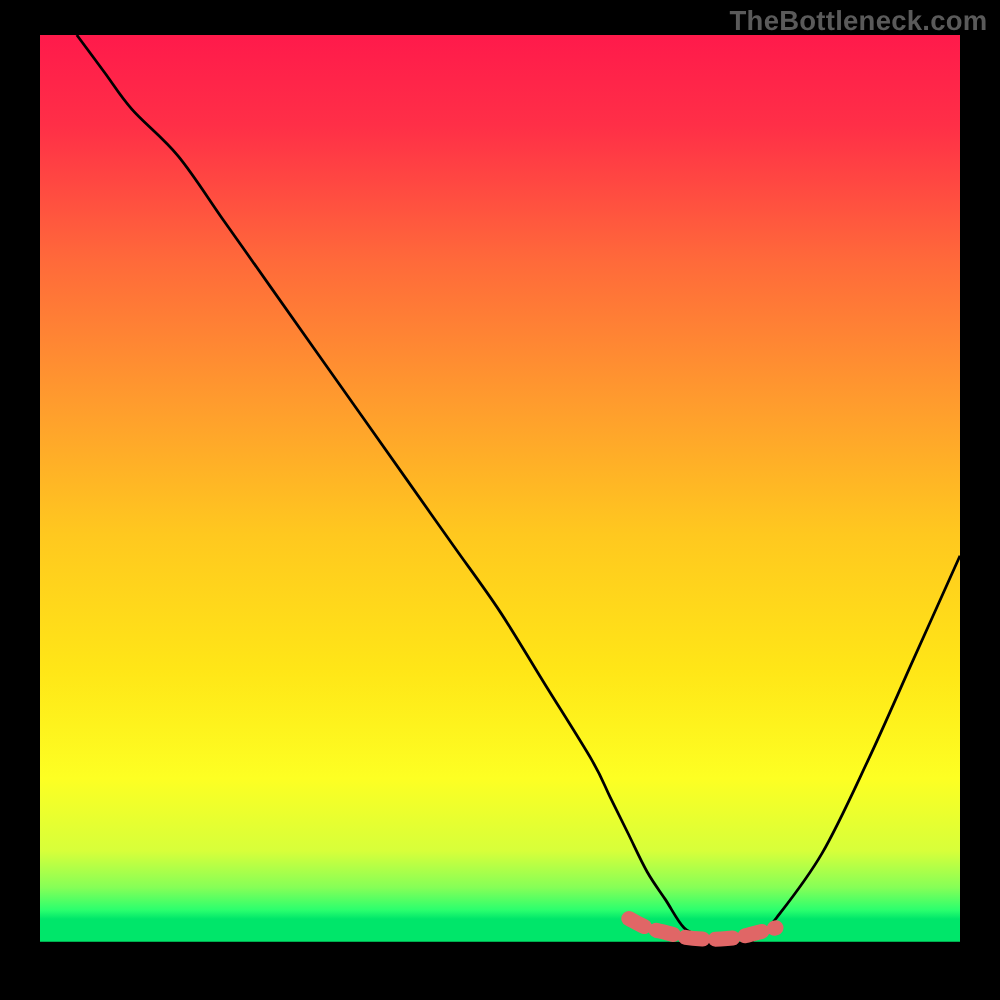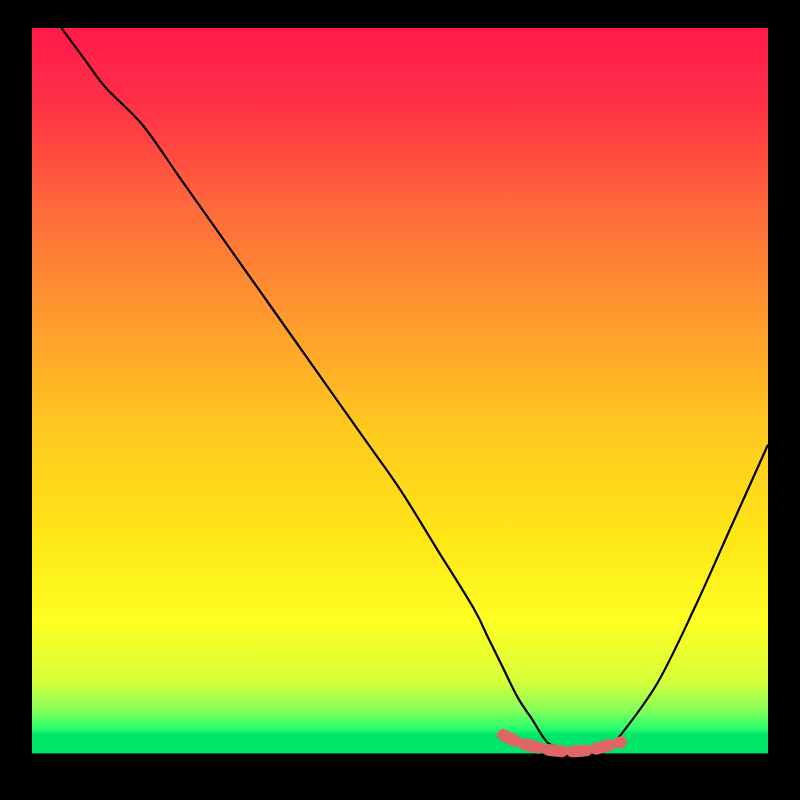--- a/index.html
+++ b/index.html
@@ -30,20 +30,21 @@
   svg {
     position: absolute;
     top: 0;
     left: 0;
   }
 </style>
 </head>
 <body>
 
 <div class="frame">
+  <div class="watermark">TheBottleneck.com</div>
   <svg id="chart-svg" width="800" height="800" viewBox="0 0 800 800">
     <defs>
       <linearGradient id="bg-grad" x1="0" y1="0" x2="0" y2="1">
           <stop offset="0%" stop-color="#ff1a4b"></stop>
           <stop offset="10%" stop-color="#ff2f47"></stop>
           <stop offset="25%" stop-color="#ff6a3a"></stop>
           <stop offset="40%" stop-color="#ff9a2e"></stop>
           <stop offset="55.00000000000001%" stop-color="#ffc81f"></stop>
           <stop offset="70%" stop-color="#ffe617"></stop>
           <stop offset="82%" stop-color="#fdff23"></stop>

